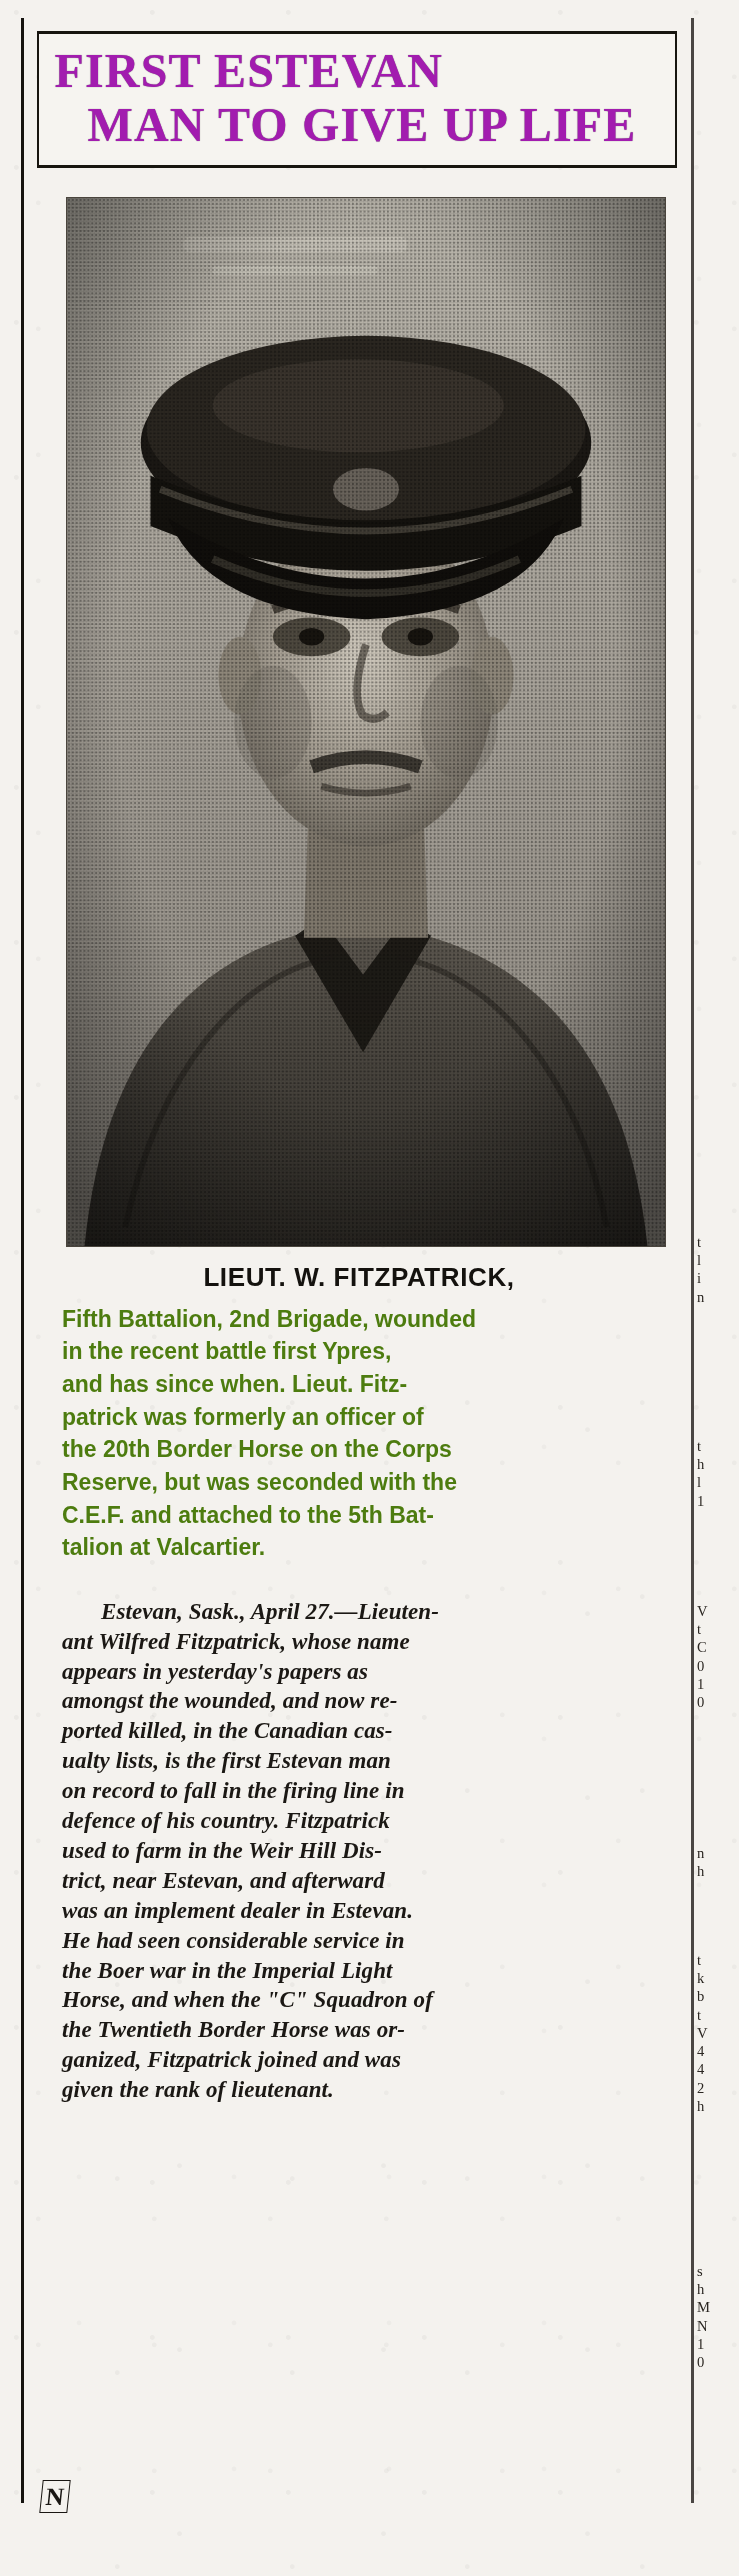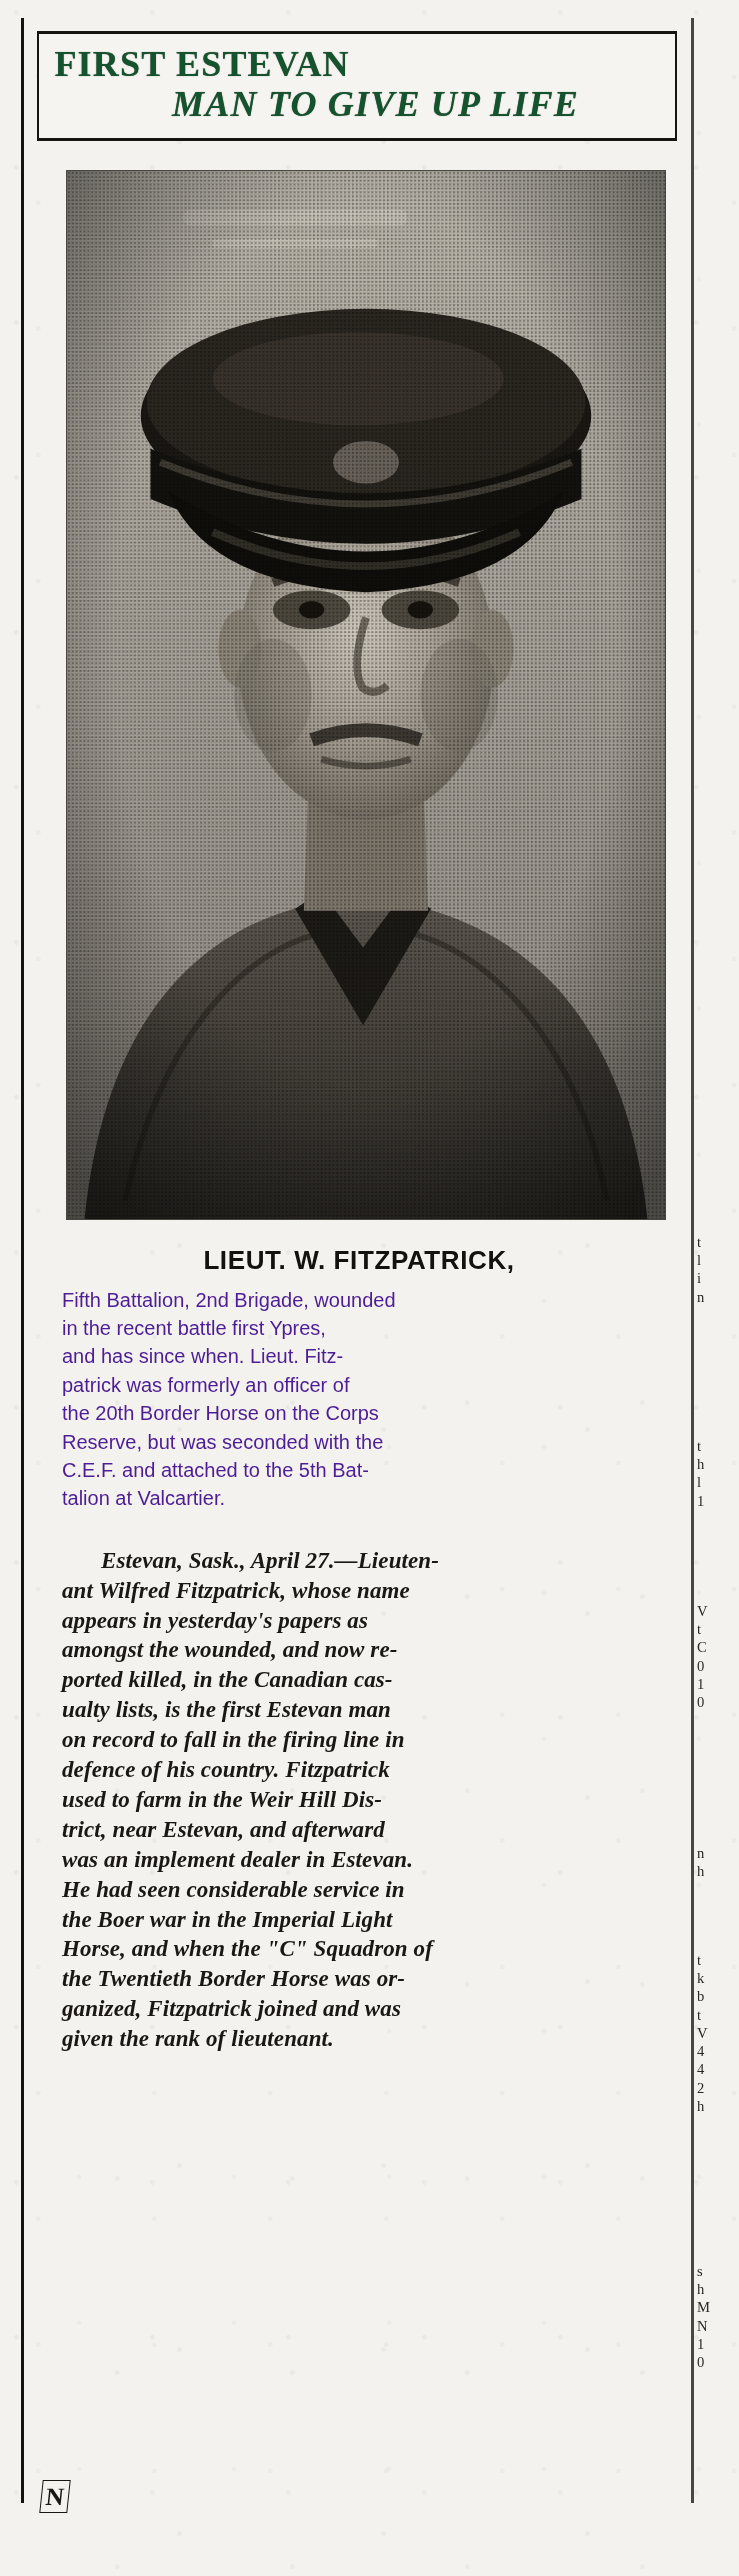--- a/index.html
+++ b/index.html
@@ -62,31 +62,30 @@
     border-top: 3.9px solid #17150f;
     border-bottom: 3.9px solid #17150f;
     border-left: 2.9px solid #17150f;
     border-right: 2.9px solid #17150f;
     padding: 9.7px 11.6px 13.6px 15.5px;
     background: #f6f4f0;
   }
   .headline-line {
     font-family: "Liberation Serif", serif;
     font-weight: bold;
-    font-size: 36px;
+    font-size: 48px;
     line-height: 1.12;
     letter-spacing: 1.2px;
-    color: #14532d;
+    color: #a21caf;
     white-space: nowrap;
     text-shadow: 0 0 1px rgba(0,0,0,.55);
   }
   .headline-line.second {
-    text-align: center;
+    text-align: left;
     padding-left: 33px;
-    font-style: italic;
   }
 
   
   .photo-wrap {
     margin: 29px 13.6px 0 33px;
     width: 598px;
     height: 1048px;
     border: 1px solid #4a453d;
     position: relative;
     overflow: hidden;
@@ -109,35 +108,35 @@
   .grain {
     position:absolute; inset:0;
     background:
       repeating-linear-gradient(0deg, rgba(0,0,0,.06) 0 1px, transparent 1px 2.9px),
       repeating-linear-gradient(90deg, rgba(0,0,0,.05) 0 1px, transparent 1px 3.9px);
     pointer-events:none;
   }
 
   
   .caption-name {
-    margin: 25px 0 0 0;
+    margin: 15px 0 0 0;
     text-align: center;
     font-family: "Liberation Sans", sans-serif;
     font-weight: bold;
     font-size: 26px;
     letter-spacing: 0.6px;
     color: #14120e;
   }
   .caption-body {
     margin: 9.7px 25px 0 29px;
     font-family: "Liberation Sans", sans-serif;
-    font-weight: normal;
-    font-size: 20px;
+    font-weight: bold;
+    font-size: 23px;
     line-height: 1.42;
-    color: #4c1d95;
+    color: #4d7c0f;
     text-align: justify;
     text-align-last: left;
   }
   .caption-body .ln { display: block; white-space: nowrap; }
   .caption-body .ln.center { text-align: center; }
 
   
   .divider-space { height: 17.5px; }
   .body-text {
     margin: 15.5px 25px 0 29px;

